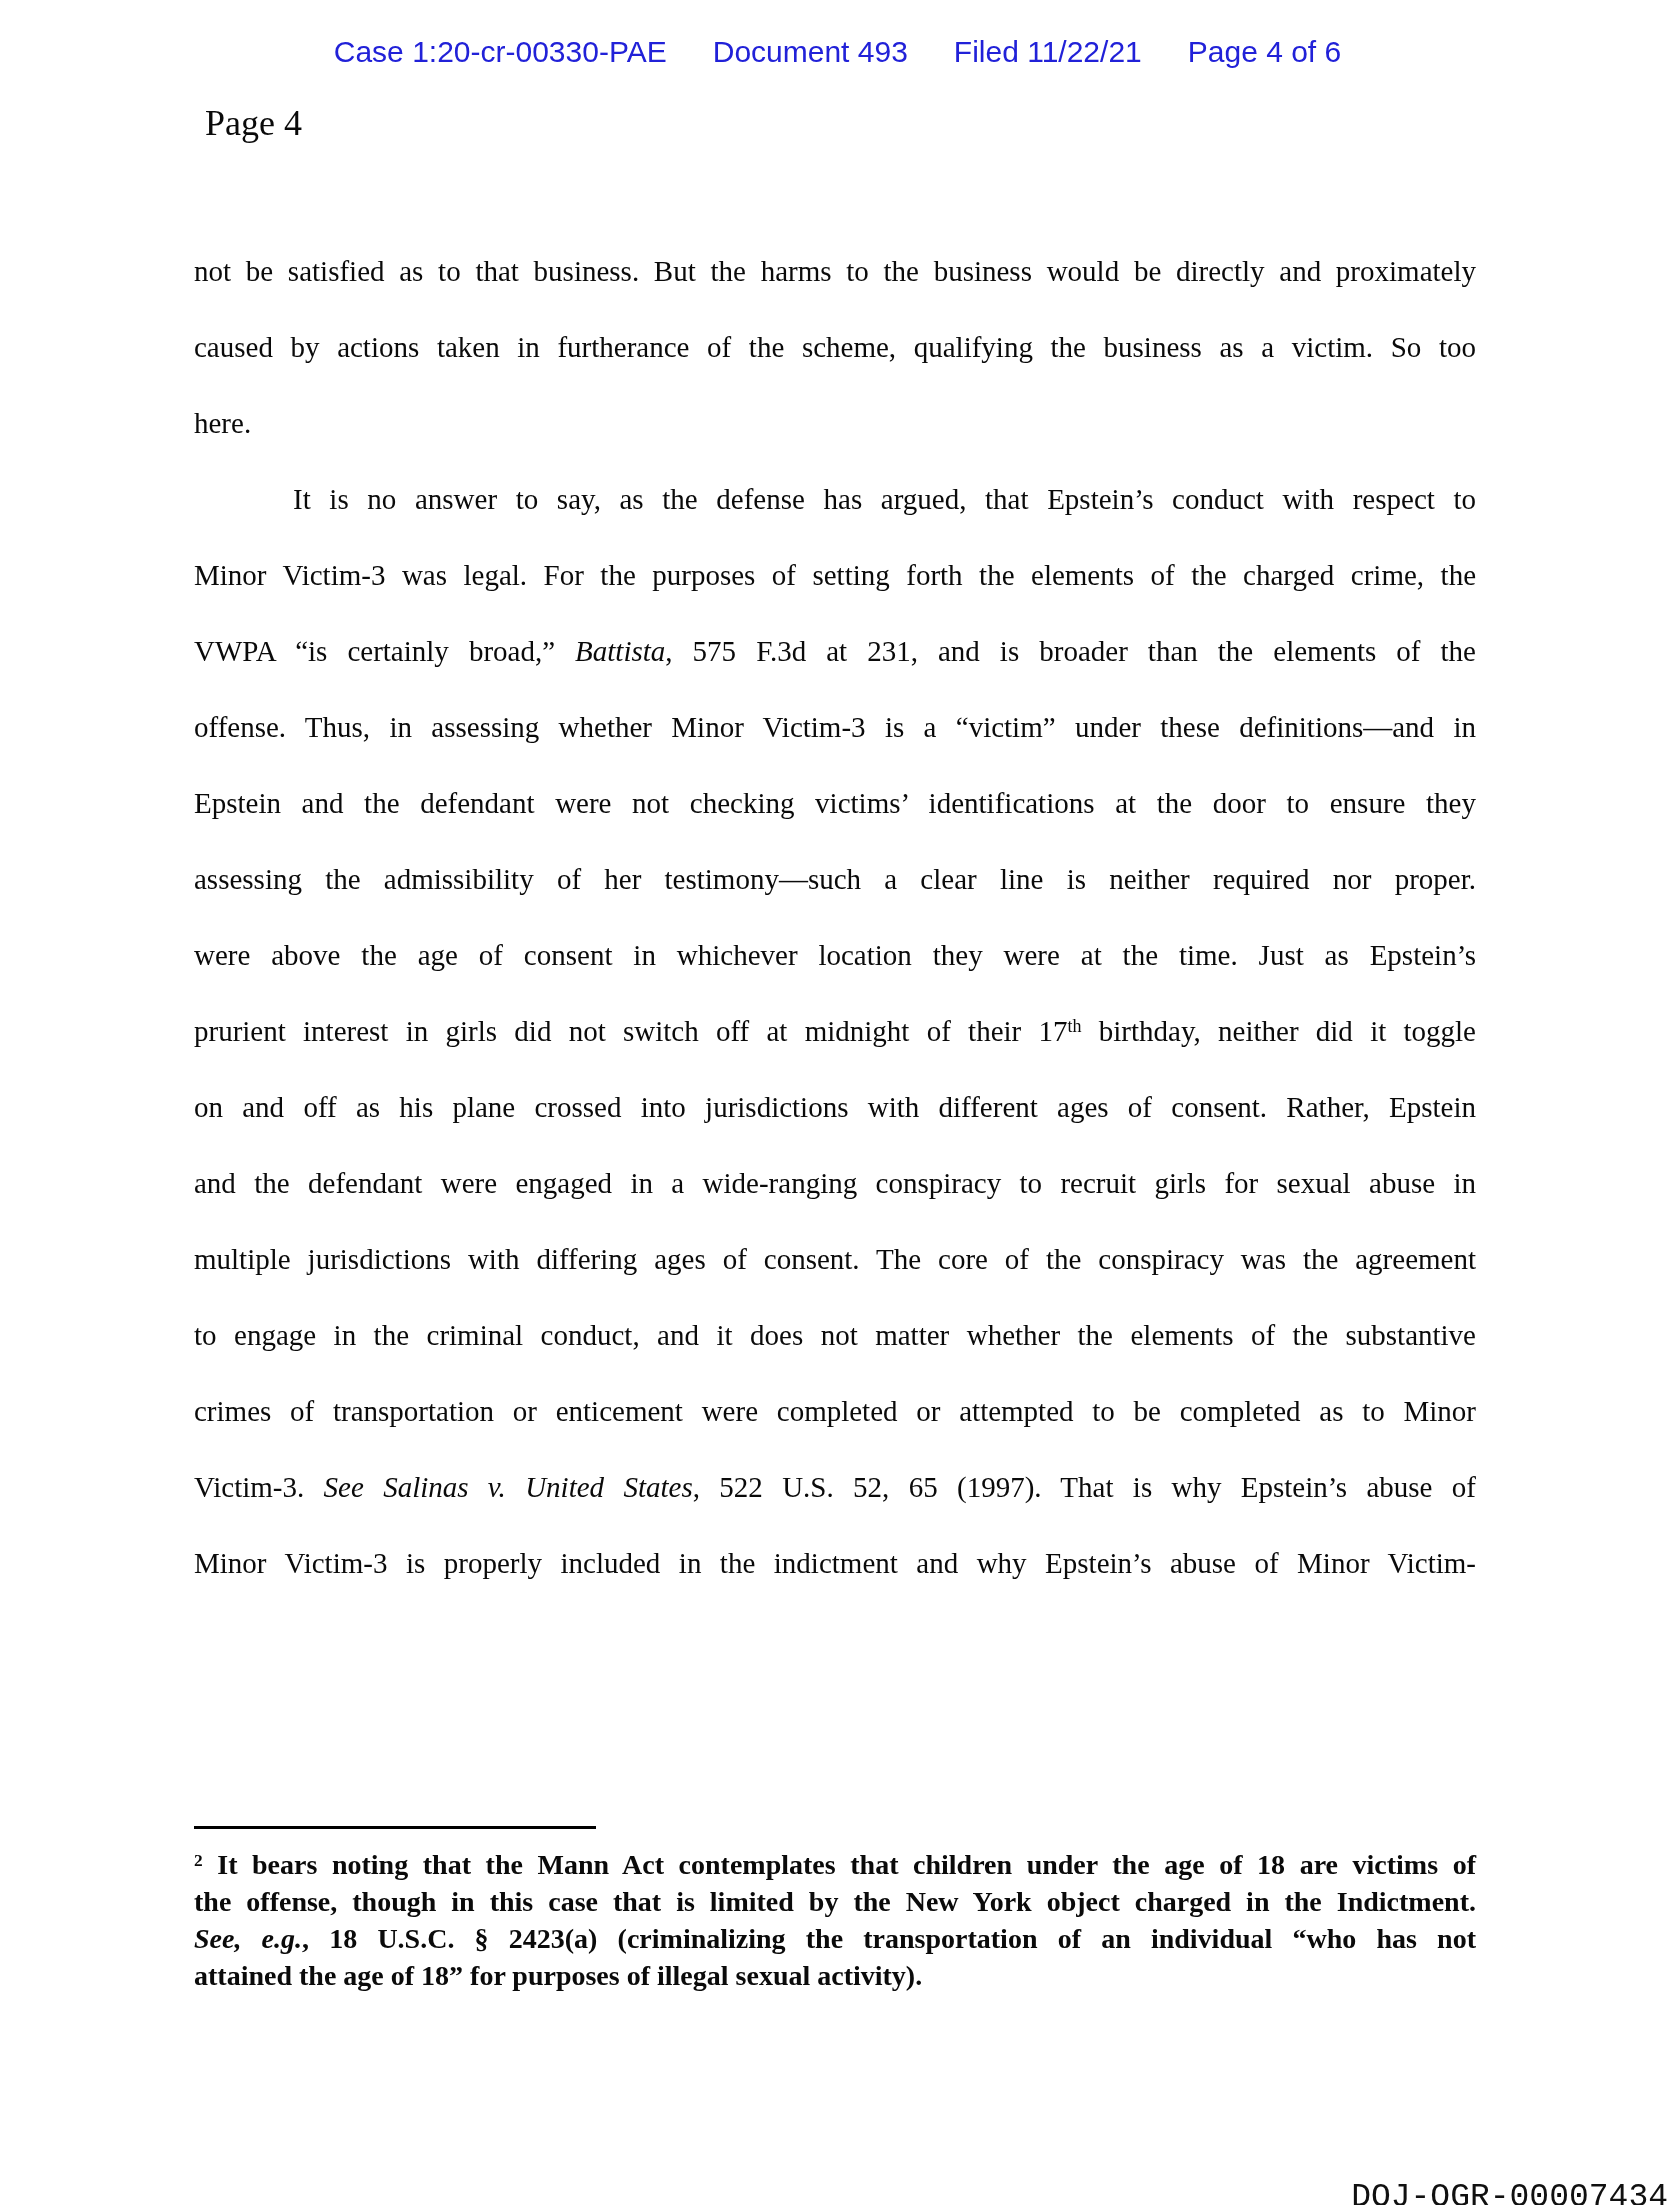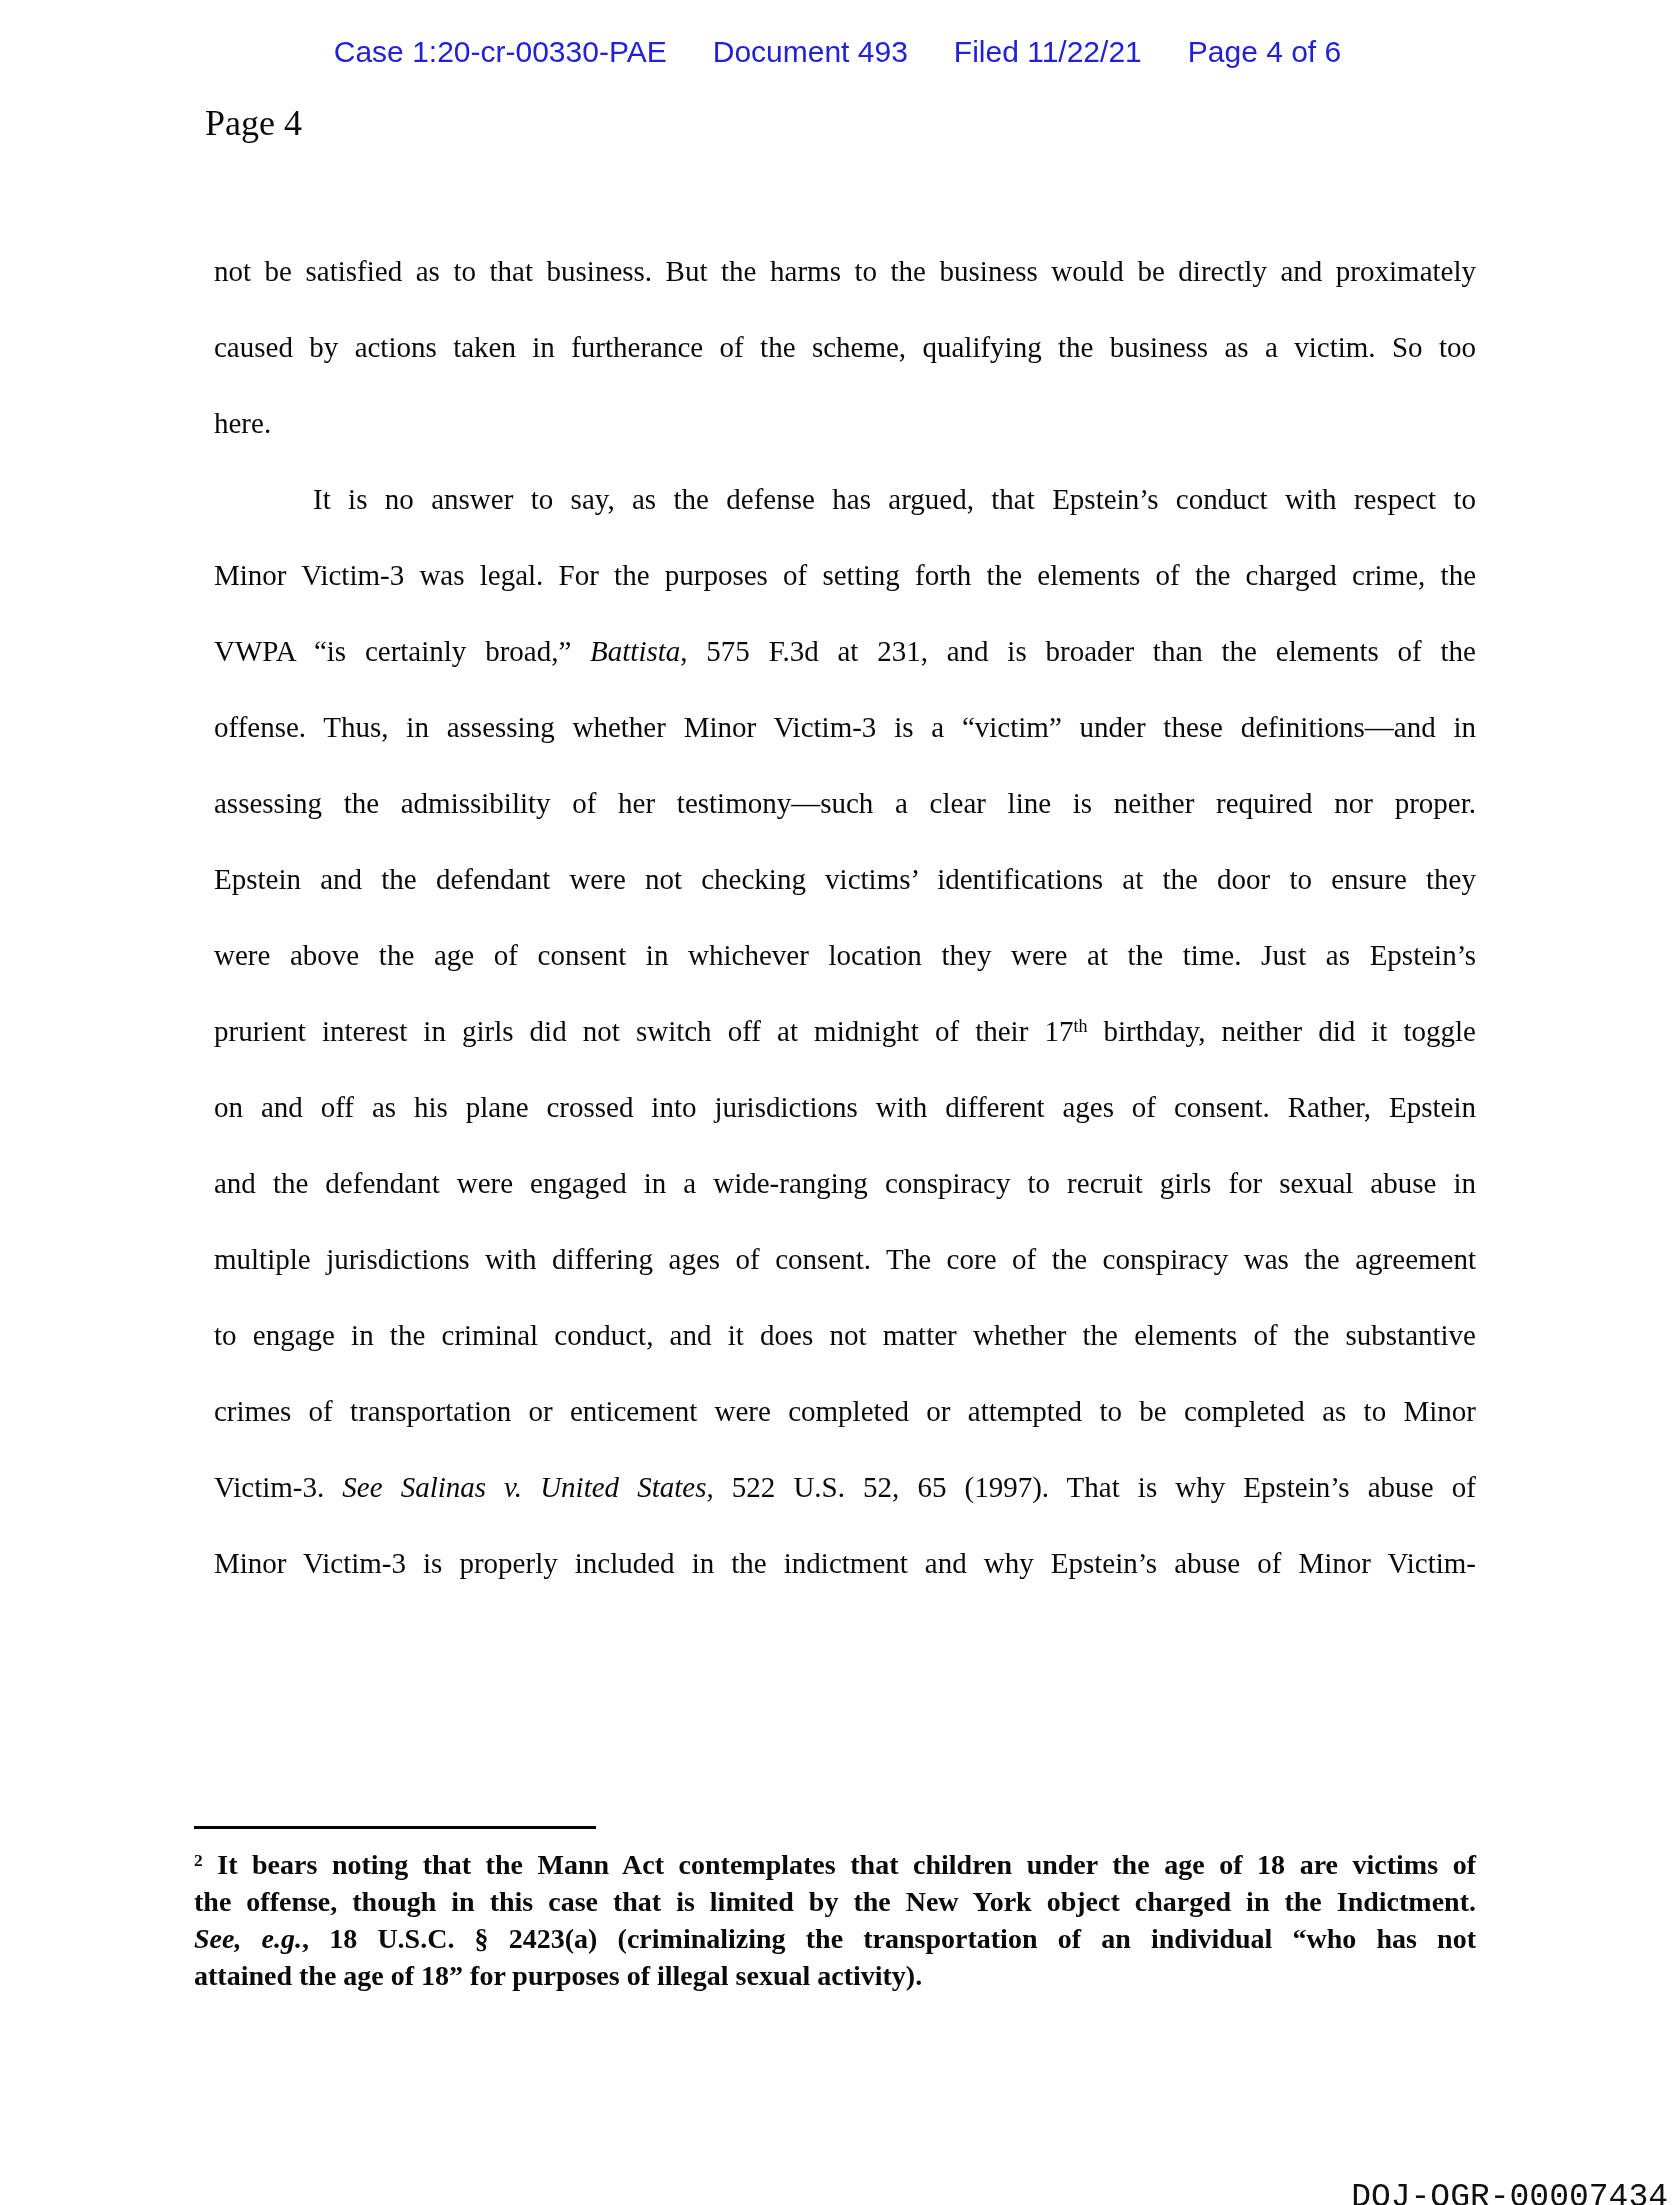--- a/index.html
+++ b/index.html
@@ -21,21 +21,21 @@
     white-space:nowrap;
   }
   .page-number{
     position:absolute;top:102px;left:205px;
     font-size:36px;line-height:1.2;
   }
   .body-text{
     position:absolute;top:233px;left:194px;width:1282px;
     font-size:29px;
   }
-  .line{height:76px;line-height:76px;margin-left:20px;}
+  .line{height:76px;line-height:76px;}
   .fn-line{height:37px;line-height:37px;}
   .just{text-align:justify;text-align-last:justify;-moz-text-align-last:justify;}
   .left{text-align:right;text-align-last:left;}
   .indent{text-indent:99px;}
   sup{
     font-size:0.62em;
     line-height:0;
     vertical-align:baseline;
     position:relative;top:-0.48em;
   }
@@ -73,22 +73,22 @@
   <div class="page-number">Page 4</div>
 
   <div class="body-text" id="body-container">
       <div class="line just"><span>not be satisfied as to that business.  But the harms to the business would be directly and proximately</span></div>
       <div class="line just"><span>caused by actions taken in furtherance of the scheme, qualifying the business as a victim.  So too</span></div>
       <div class="line left"><span>here.</span></div>
       <div class="line just indent"><span>It is no answer to say, as the defense has argued, that Epstein’s conduct with respect to</span></div>
       <div class="line just"><span>Minor Victim-3 was legal. For the purposes of setting forth the elements of the charged crime, the</span></div>
       <div class="line just"><span>VWPA “is certainly broad,” </span><i>Battista</i><span>, 575 F.3d at 231, and is broader than the elements of the</span></div>
       <div class="line just"><span>offense. Thus, in assessing whether Minor Victim-3 is a “victim” under these definitions—and in</span></div>
+      <div class="line just"><span>Epstein and the defendant were not checking victims’ identifications at the door to ensure they</span></div>
       <div class="line just"><span>assessing the admissibility of her testimony—such a clear line is neither required nor proper.</span></div>
-      <div class="line just"><span>Epstein and the defendant were not checking victims’ identifications at the door to ensure they</span></div>
       <div class="line just"><span>were above the age of consent in whichever location they were at the time.  Just as Epstein’s</span></div>
       <div class="line just"><span>prurient interest in girls did not switch off at midnight of their 17</span><sup>th</sup><span> birthday, neither did it toggle</span></div>
       <div class="line just"><span>on and off as his plane crossed into jurisdictions with different ages of consent. Rather, Epstein</span></div>
       <div class="line just"><span>and the defendant were engaged in a wide-ranging conspiracy to recruit girls for sexual abuse in</span></div>
       <div class="line just"><span>multiple jurisdictions with differing ages of consent.  The core of the conspiracy was the agreement</span></div>
       <div class="line just"><span>to engage in the criminal conduct, and it does not matter whether the elements of the substantive</span></div>
       <div class="line just"><span>crimes of transportation or enticement were completed or attempted to be completed as to Minor</span></div>
       <div class="line just"><span>Victim-3.  </span><i>See Salinas v. United States</i><span>, 522 U.S. 52, 65 (1997).  That is why Epstein’s abuse of</span></div>
       <div class="line just"><span>Minor Victim-3 is properly included in the indictment and why Epstein’s abuse of Minor Victim-</span></div>
     </div>

